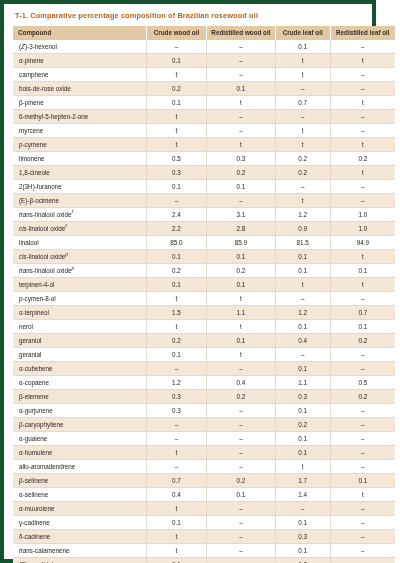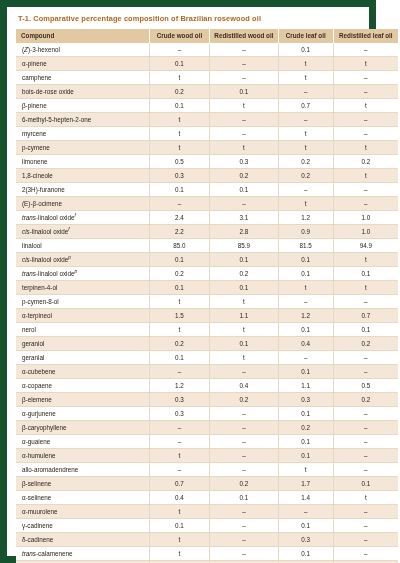--- a/index.html
+++ b/index.html
@@ -11,21 +11,21 @@
     width: 400px;
     height: 563px;
     overflow: hidden;
     font-family: "Liberation Sans", sans-serif;
   }
   #figure {
     box-sizing: border-box;
     width: 376px;
     height: 563px;
     background: #ffffff;
-    border: 7px solid #14532d;
+    border: 4px solid #14532d;
     padding: 6px 9px 4px 9px;
   }
   #table-title {
     color: #b5651d;
     font-size: 7.4px;
     font-weight: bold;
     letter-spacing: 0.1px;
     padding: 1px 0 5px 2px;
     line-height: 10px;
   }

